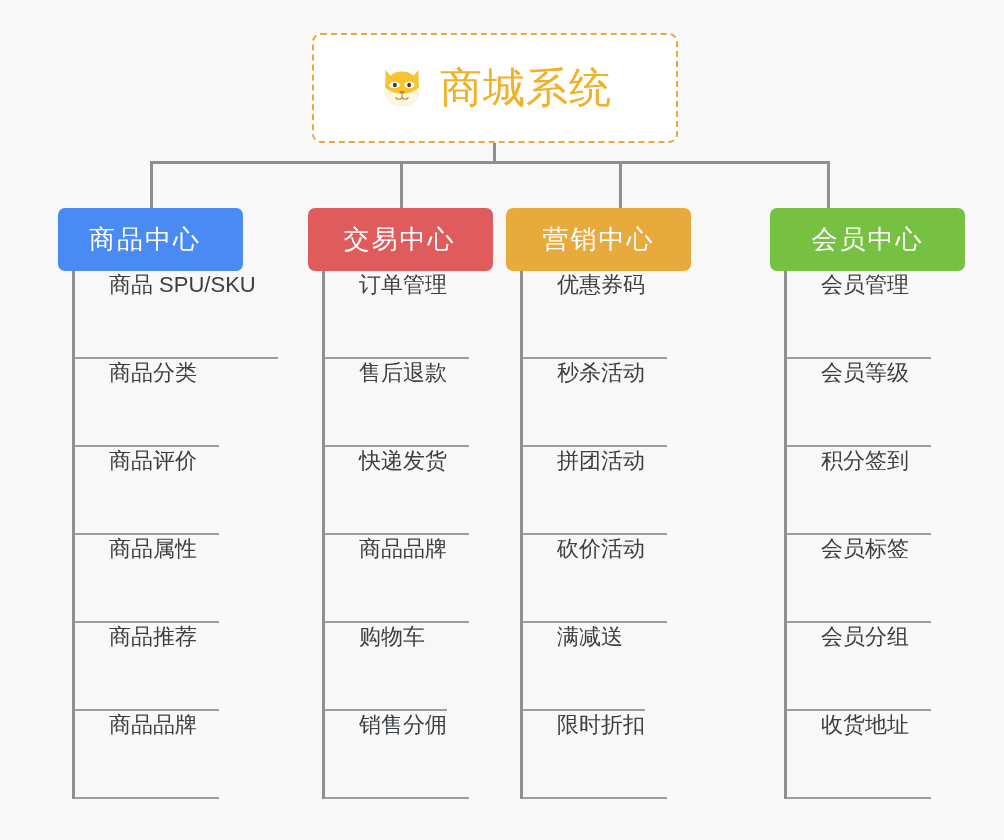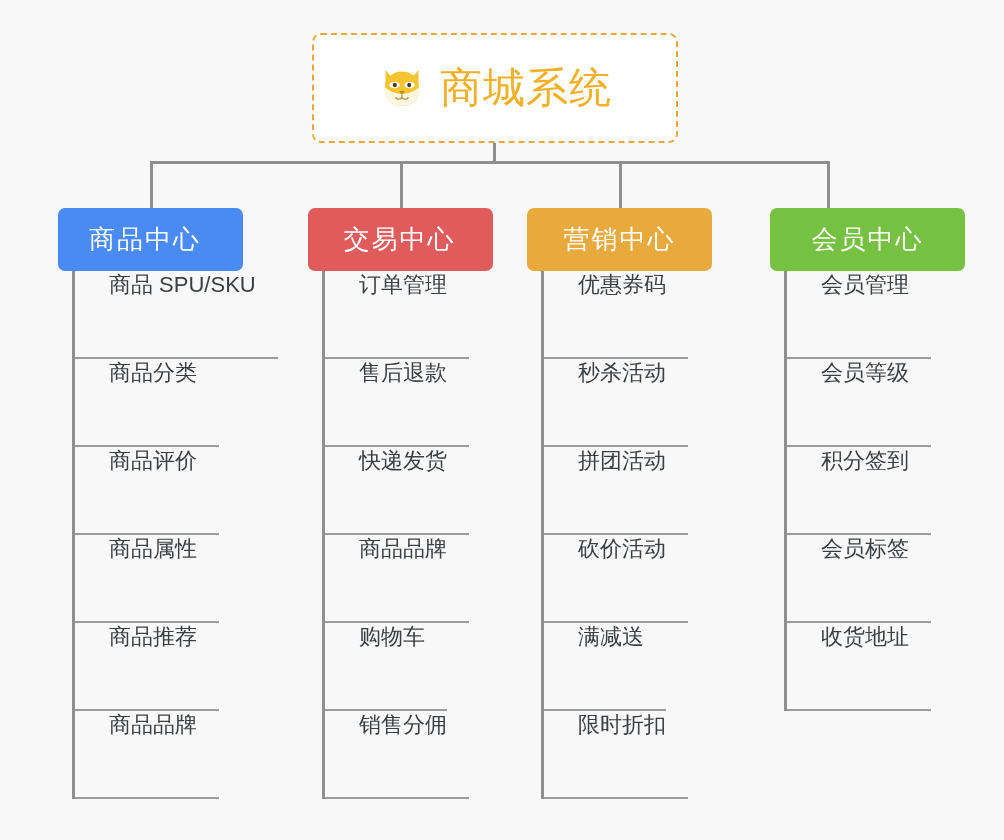--- a/index.html
+++ b/index.html
@@ -81,21 +81,21 @@
   .drop-2 { left: 619px; }
   .drop-3 { left: 827px; }
 
   
   .branch {
     position: absolute;
     top: 208px;
   }
   .branch-0 { left: 58px; }
   .branch-1 { left: 308px; }
-  .branch-2 { left: 527px; }
+  .branch-2 { left: 506px; }
   .branch-3 { left: 770px; }
 
   .branch-header {
     height: 63px;
     border-radius: 7px;
     display: flex;
     align-items: center;
     justify-content: center;
     color: #ffffff;
     font-size: 26px;
@@ -251,18 +251,21 @@
       <div class="leaf">
           <span class="leaf-inner">会员等级</span>
         </div>
       <div class="leaf">
           <span class="leaf-inner">积分签到</span>
         </div>
       <div class="leaf">
           <span class="leaf-inner">会员标签</span>
         </div>
       <div class="leaf">
+          <span class="leaf-inner">会员分组</span>
+        </div>
+      <div class="leaf">
           <span class="leaf-inner">收货地址</span>
         </div>
     </div>
   </div>
 
 </div>
 
 </body></html>

